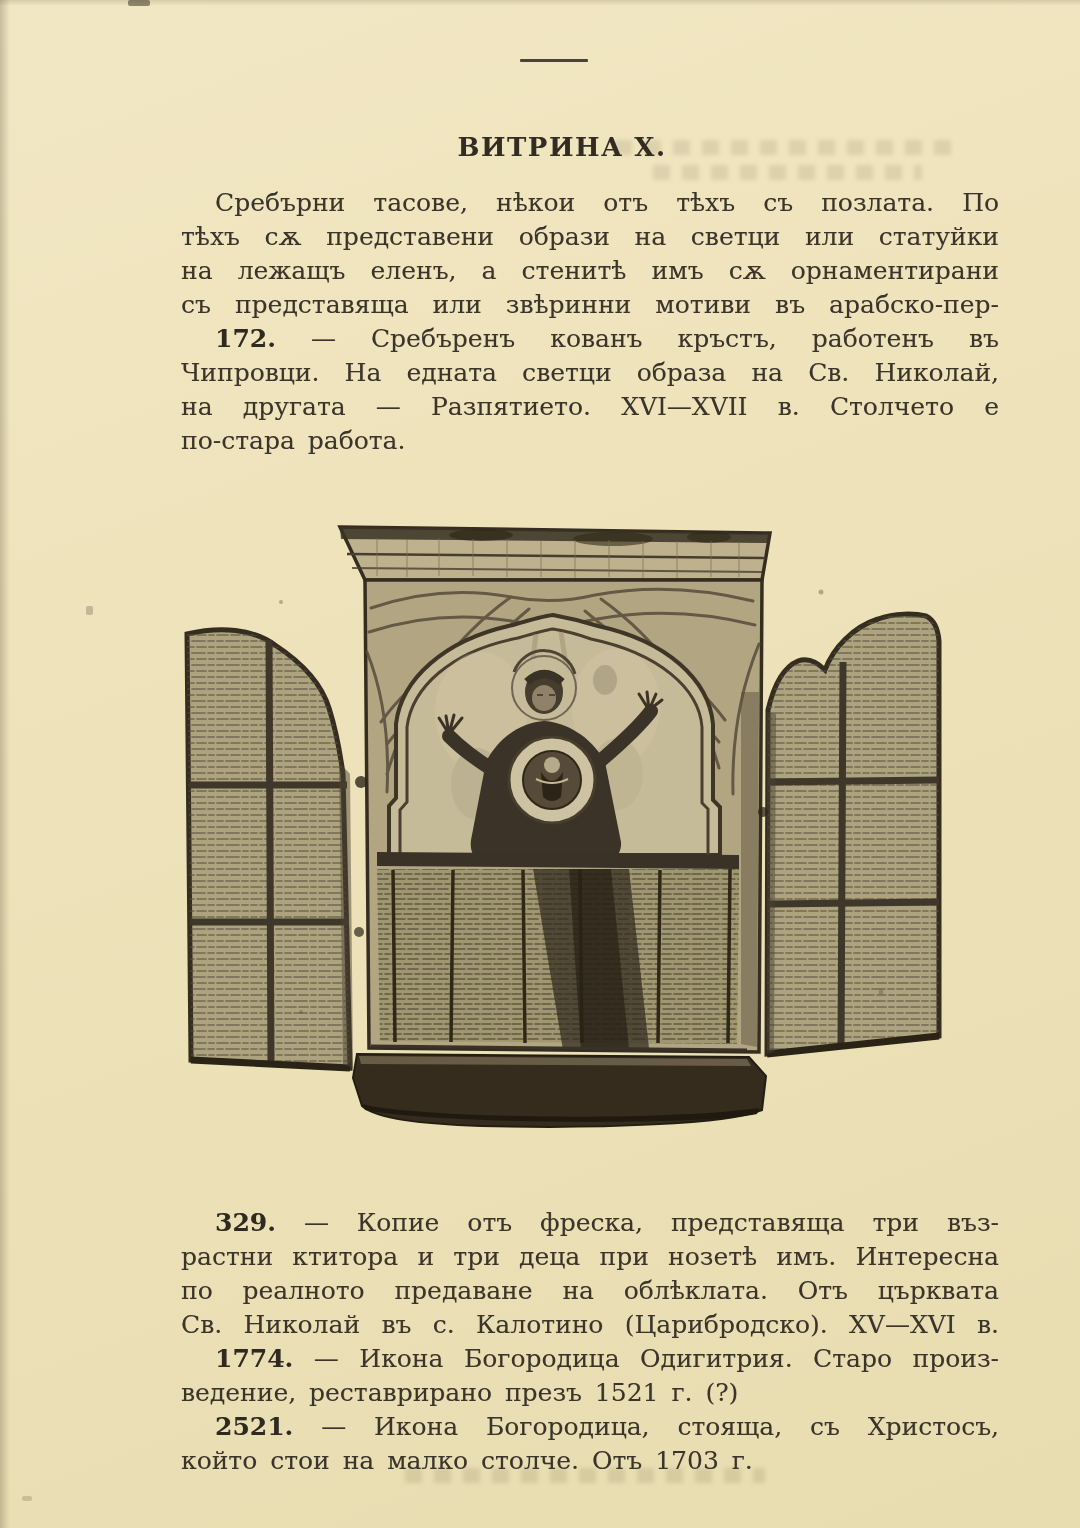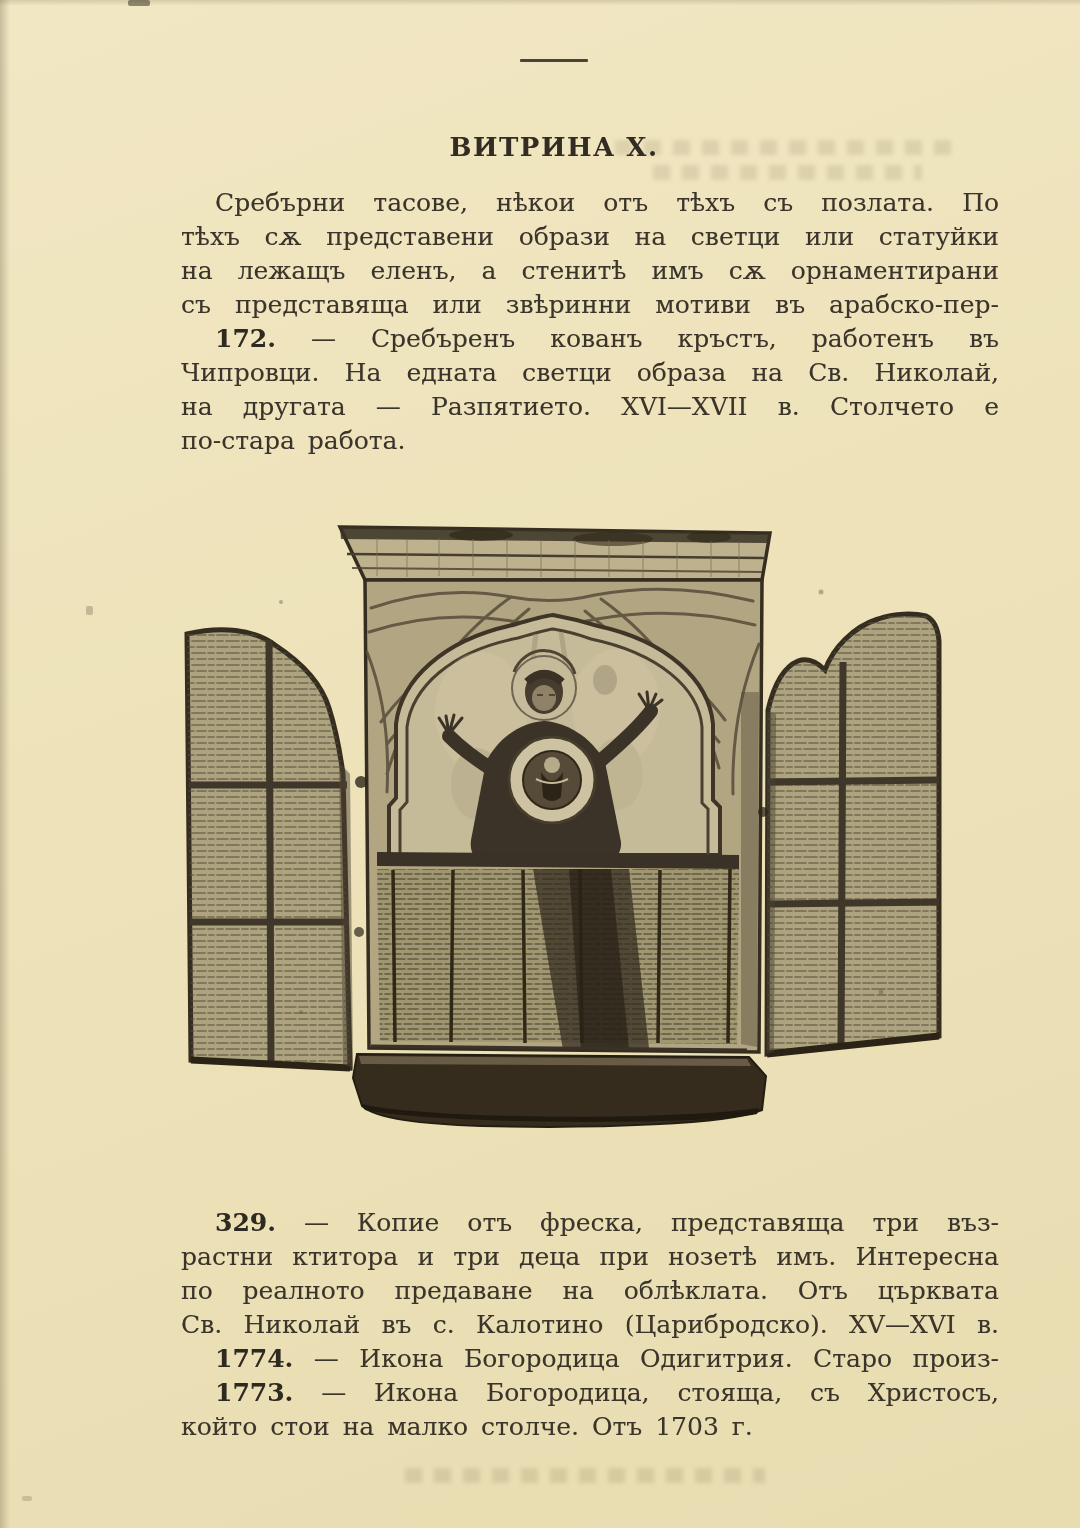--- a/index.html
+++ b/index.html
@@ -14,21 +14,21 @@
   .edge-top{position:absolute;left:0;top:0;right:0;height:6px;
     background:linear-gradient(180deg,rgba(90,80,55,.18),rgba(90,80,55,0));pointer-events:none;}
   .speck{position:absolute;background:rgba(45,38,26,.5);border-radius:2px;filter:blur(.4px);}
 
   .text-column{position:absolute;left:145px;top:0;width:818px;height:100%;}
 
   .pagenum-wrap{position:absolute;top:50px;left:0;width:100%;text-align:center;}
   .pagenum{font-size:29px;letter-spacing:2px;color:#38322a;}
   .pagenum-rule{width:68px;height:3px;background:#4a4336;margin:9px auto 0 auto;border-radius:1px;}
 
-  .heading{position:absolute;top:132px;left:0;width:100%;text-align:center;
+  .heading{position:absolute;top:132px;left:8px;width:100%;text-align:center;
     font-size:26px;font-weight:bold;letter-spacing:1.5px;color:#322c23;}
 
   .flow{position:absolute;left:0;width:818px;margin-left:36px;}
   .line{
     height:34px;line-height:34px;font-size:25px;word-spacing:5px;
     text-align:justify;text-align-last:justify;white-space:normal;
     color:#3a342a;text-shadow:.3px .3px 0 rgba(59,53,43,.25);
   }
   .line.first{padding-left:34px;}
   .line.last{text-align-last:left;}
@@ -221,19 +221,20 @@
 
   <div class="flow" style="top:1206px;">
     <div class="line first"><b class="num">329.</b>
       <span>— Копие отъ фреска, представяща три въз-</span></div>
     <div class="line"><span>растни ктитора и три деца при нозетѣ имъ. Интересна</span></div>
     <div class="line"><span>по реалното предаване на облѣклата. Отъ църквата</span></div>
     <div class="line"><span>Св. Николай въ с. Калотино (Царибродско). XV—XVI в.</span></div>
 
     <div class="line first"><b class="num">1774.</b>
       <span>— Икона Богородица Одигитрия. Старо произ-</span></div>
-
-    <div class="line first"><b class="num">1773.</b>
+    <div class="line last"><span>ведение, реставрирано презъ 1521 г. (?)</span></div>
+
+    <div class="line first"><b class="num">2521.</b>
       <span>— Икона Богородица, стояща, съ Христосъ,</span></div>
     <div class="line last"><span>който стои на малко столче. Отъ 1703 г.</span></div>
   </div>
 
 </div>
 
 </body></html>

